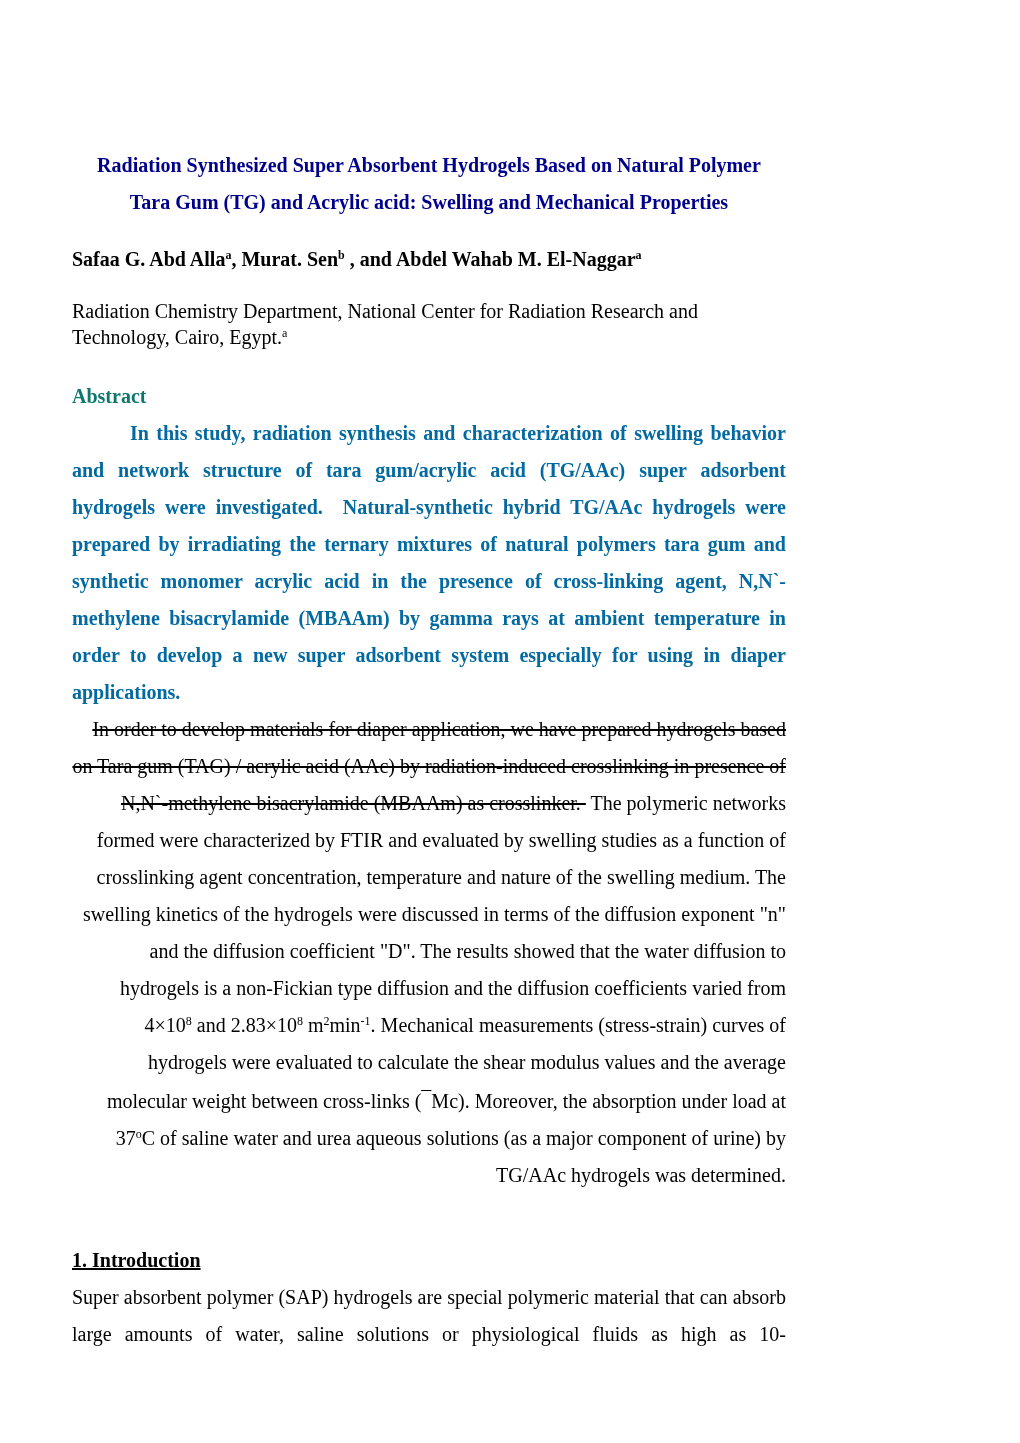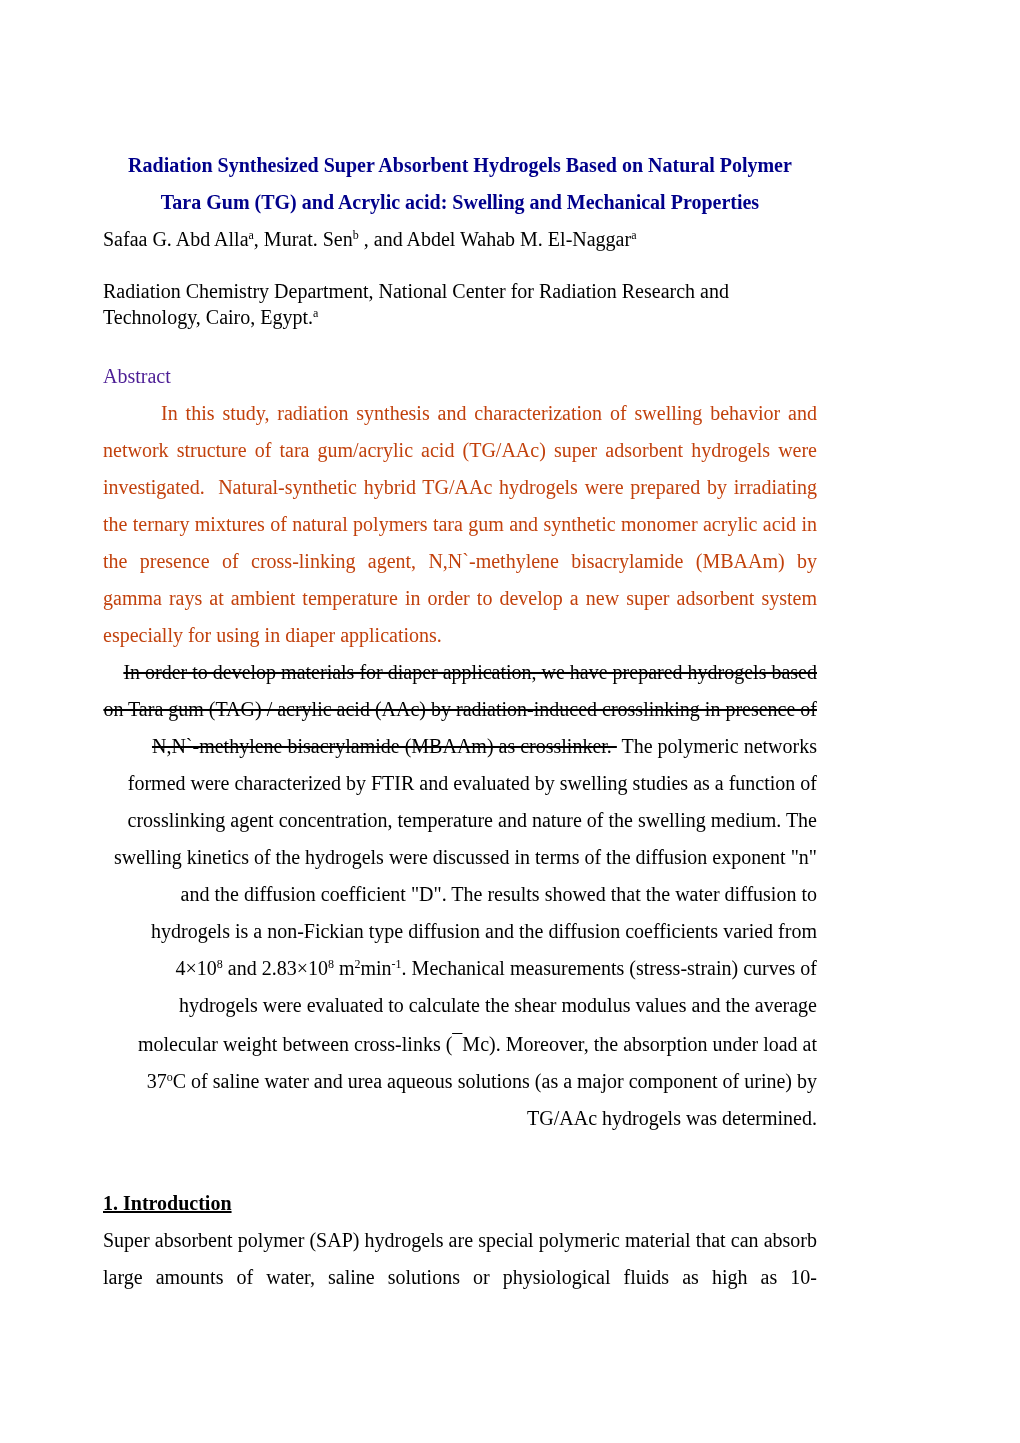--- a/index.html
+++ b/index.html
@@ -16,55 +16,56 @@
     overflow: hidden;
   }
   .page {
     position: absolute;
     top: 0;
     left: 0;
     width: 1020px;
     height: 1372px;
     background: #ffffff;
     box-sizing: border-box;
-    padding: 147px 150px 0 103px;
+    padding: 147px 150px 0 72px;
   }
   .content {
     width: 714px;
     font-size: 20px;
     line-height: 36px;
   }
   .title-block {
     text-align: center;
     font-weight: bold;
     color: #00008B;
   }
   .title-line {
     white-space: nowrap;
     line-height: 37px;
   }
   .author-line {
     text-align: left;
     color: #000000;
-    font-weight: normal;
+    font-weight: bold;
     line-height: 37px;
+    margin-top: 20px;
   }
   .affiliations {
     margin-top: 20px;
     line-height: 26px;
   }
   .abstract-heading {
     margin-top: 28px;
-    font-weight: normal;
-    color: #4c1d95;
+    font-weight: bold;
+    color: #0f766e;
     line-height: 37px;
   }
   .abstract-body {
-    color: #c2410c;
-    font-weight: normal;
+    color: #0369a1;
+    font-weight: bold;
     text-align: justify;
     text-indent: 58px;
     line-height: 37px;
   }
   .revision-para {
     text-align: right;
     line-height: 37px;
   }
   .strike {
     text-decoration: line-through;

